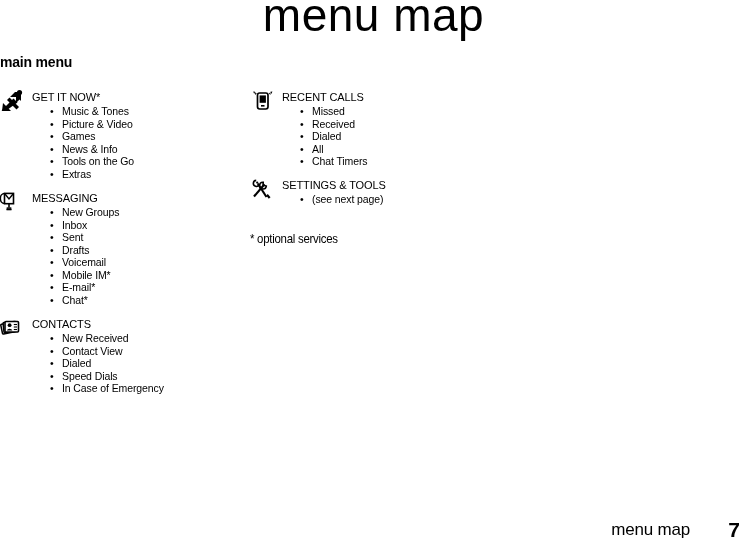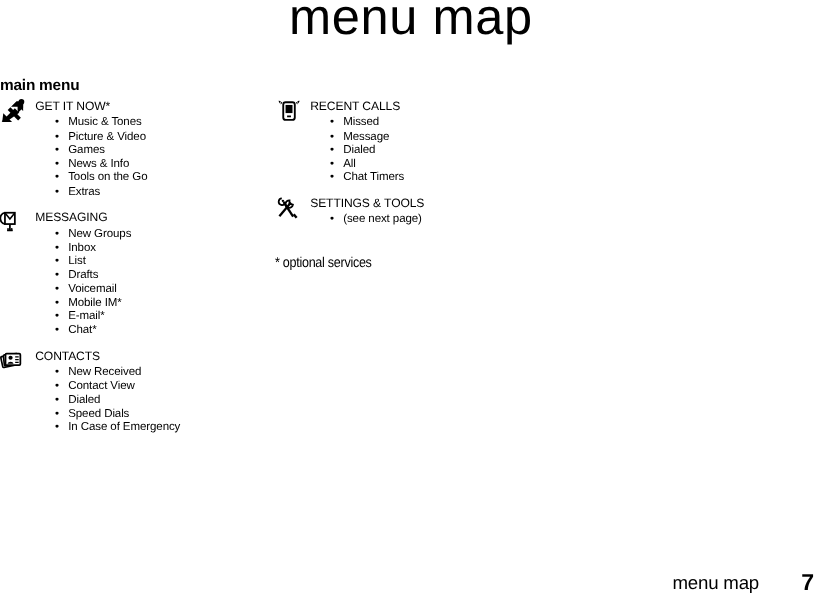--- a/index.html
+++ b/index.html
@@ -30,21 +30,21 @@
     font-weight: 300;
     letter-spacing: 0.5px;
     color: #000;
     white-space: nowrap;
   }
 
   
   .section-label {
     position: absolute;
     left: 0px;
-    top: 69px;
+    top: 54px;
     font-size: 14px;
     font-weight: bold;
     letter-spacing: -0.2px;
   }
 
   
   .col {
     position: absolute;
     top: 0;
   }
@@ -172,21 +172,21 @@
     <line x1="9" y1="12.8" x2="9" y2="18" stroke="#000" stroke-width="1.6"></line>
     <line x1="6.5" y1="18.5" x2="11.5" y2="18.5" stroke="#000" stroke-width="1.6"></line>
     <line x1="7.3" y1="16.2" x2="7.3" y2="19" stroke="#000" stroke-width="1.2"></line>
     <line x1="10.7" y1="16.2" x2="10.7" y2="19" stroke="#000" stroke-width="1.2"></line>
   </svg>
       </span>
       <div class="group-title">MESSAGING</div>
       <ul class="group-items">
         <li><span class="bullet">•</span><span>New Groups</span></li>
         <li><span class="bullet">•</span><span>Inbox</span></li>
-        <li><span class="bullet">•</span><span>List</span></li>
+        <li><span class="bullet">•</span><span>Sent</span></li>
         <li><span class="bullet">•</span><span>Drafts</span></li>
         <li><span class="bullet">•</span><span>Voicemail</span></li>
         <li><span class="bullet">•</span><span>Mobile IM*</span></li>
         <li><span class="bullet">•</span><span>E-mail*</span></li>
         <li><span class="bullet">•</span><span>Chat*</span></li>
       </ul>
     </div>
     <div class="group" style="top: 317px;">
       <span class="group-icon">
         <svg viewBox="0 0 26 22" width="26" height="22" xmlns="http://www.w3.org/2000/svg">
@@ -219,21 +219,21 @@
     <rect x="11" y="15" width="3.5" height="1.6" fill="#000"></rect>
     <path d="M5.2 2.2 l1.5 1.3 l-1.6 1.6 z" fill="#000"></path>
     <path d="M3.2 1.6 l2 0.2 l-1 2.3 z" fill="#000"></path>
     <path d="M20.4 2.2 l-1.5 1.3 l1.6 1.6 z" fill="#000"></path>
     <path d="M22.4 1.6 l-2 0.2 l1 2.3 z" fill="#000"></path>
   </svg>
       </span>
       <div class="group-title">RECENT CALLS</div>
       <ul class="group-items">
         <li><span class="bullet">•</span><span>Missed</span></li>
-        <li><span class="bullet">•</span><span>Message</span></li>
+        <li><span class="bullet">•</span><span>Received</span></li>
         <li><span class="bullet">•</span><span>Dialed</span></li>
         <li><span class="bullet">•</span><span>All</span></li>
         <li><span class="bullet">•</span><span>Chat Timers</span></li>
       </ul>
     </div>
     <div class="group" style="top: 178px;">
       <span class="group-icon">
         <svg viewBox="0 0 26 22" width="26" height="22" xmlns="http://www.w3.org/2000/svg">
     <path d="M4 18.5 L14.5 6.2" stroke="#000" stroke-width="2.1" fill="none"></path>
     <path d="M13.2 4.2 a3.4 3.4 0 1 0 3.1 3.9 l-3.2 -0.9 z" fill="none" stroke="#000" stroke-width="1.6"></path>

